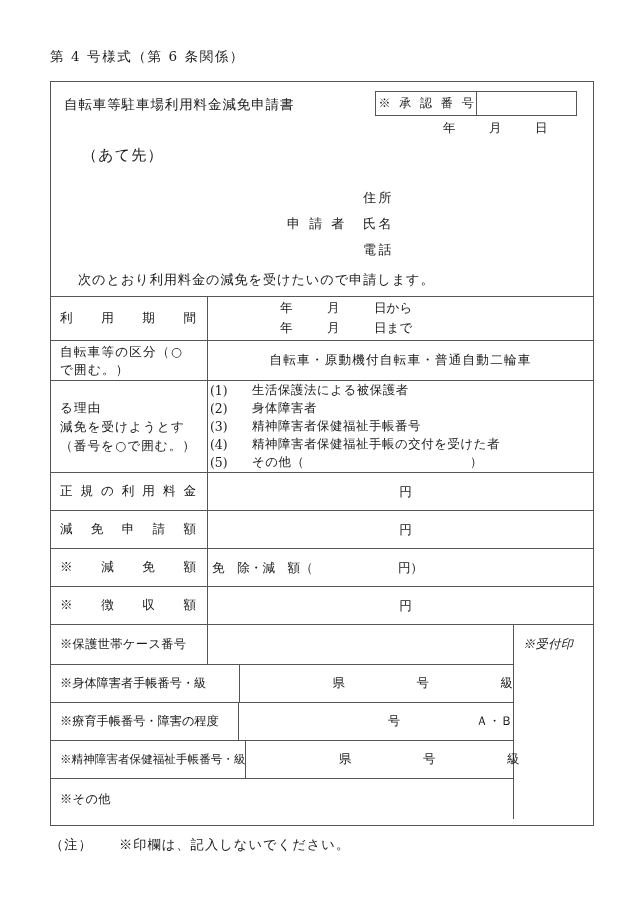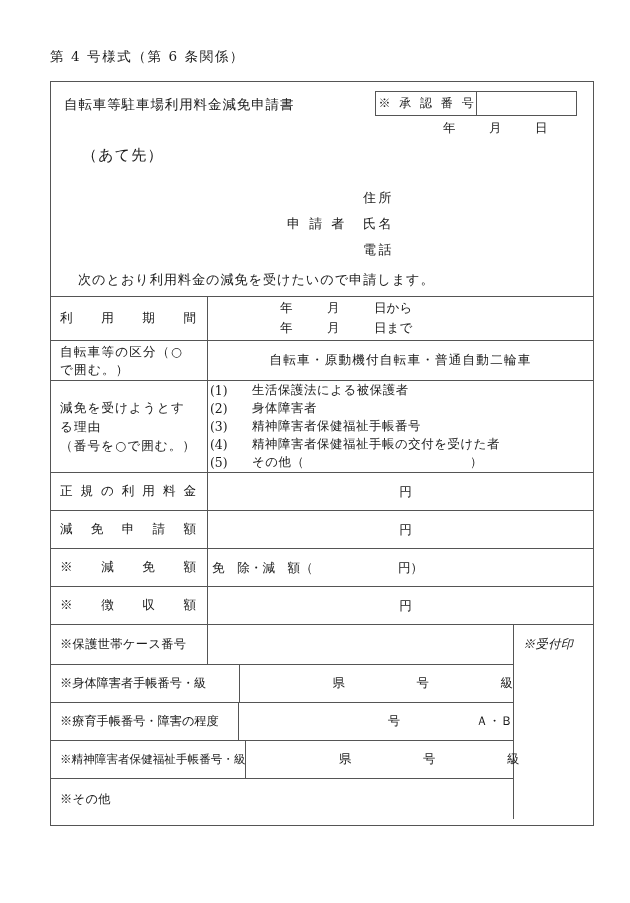--- a/index.html
+++ b/index.html
@@ -401,22 +401,22 @@
           <div class="class-label">自転車等の区分（○</div>
           <div class="class-label">で囲む。）</div>
         </div>
         <div class="cell-body">
           <div class="class-value">自転車・原動機付自転車・普通自動二輪車</div>
         </div>
       </div>
 
       <div class="row r-reason">
         <div class="cell-label">
+          <div class="reason-label">る理由</div>
           <div class="reason-label">減免を受けようとす</div>
-          <div class="reason-label">る理由</div>
           <div class="reason-label">（番号を○で囲む。）</div>
         </div>
         <div class="cell-body reason-list">
           <div class="reason-item">
             <span class="reason-num">(1)</span>
             <span class="reason-text">生活保護法による被保護者</span>
           </div>
           <div class="reason-item">
             <span class="reason-num">(2)</span>
             <span class="reason-text">身体障害者</span>
@@ -538,14 +538,17 @@
         </div>
 
         <div class="stamp-col">
           <span>※受付印</span>
         </div>
       </div>
 
     </div>
   </div>
 
+  <div class="footer-note">
+    <span>（注）</span><span class="gap"></span><span>※印欄は、記入しないでください。</span>
+  </div>
 
 </div>
 
 </body></html>

